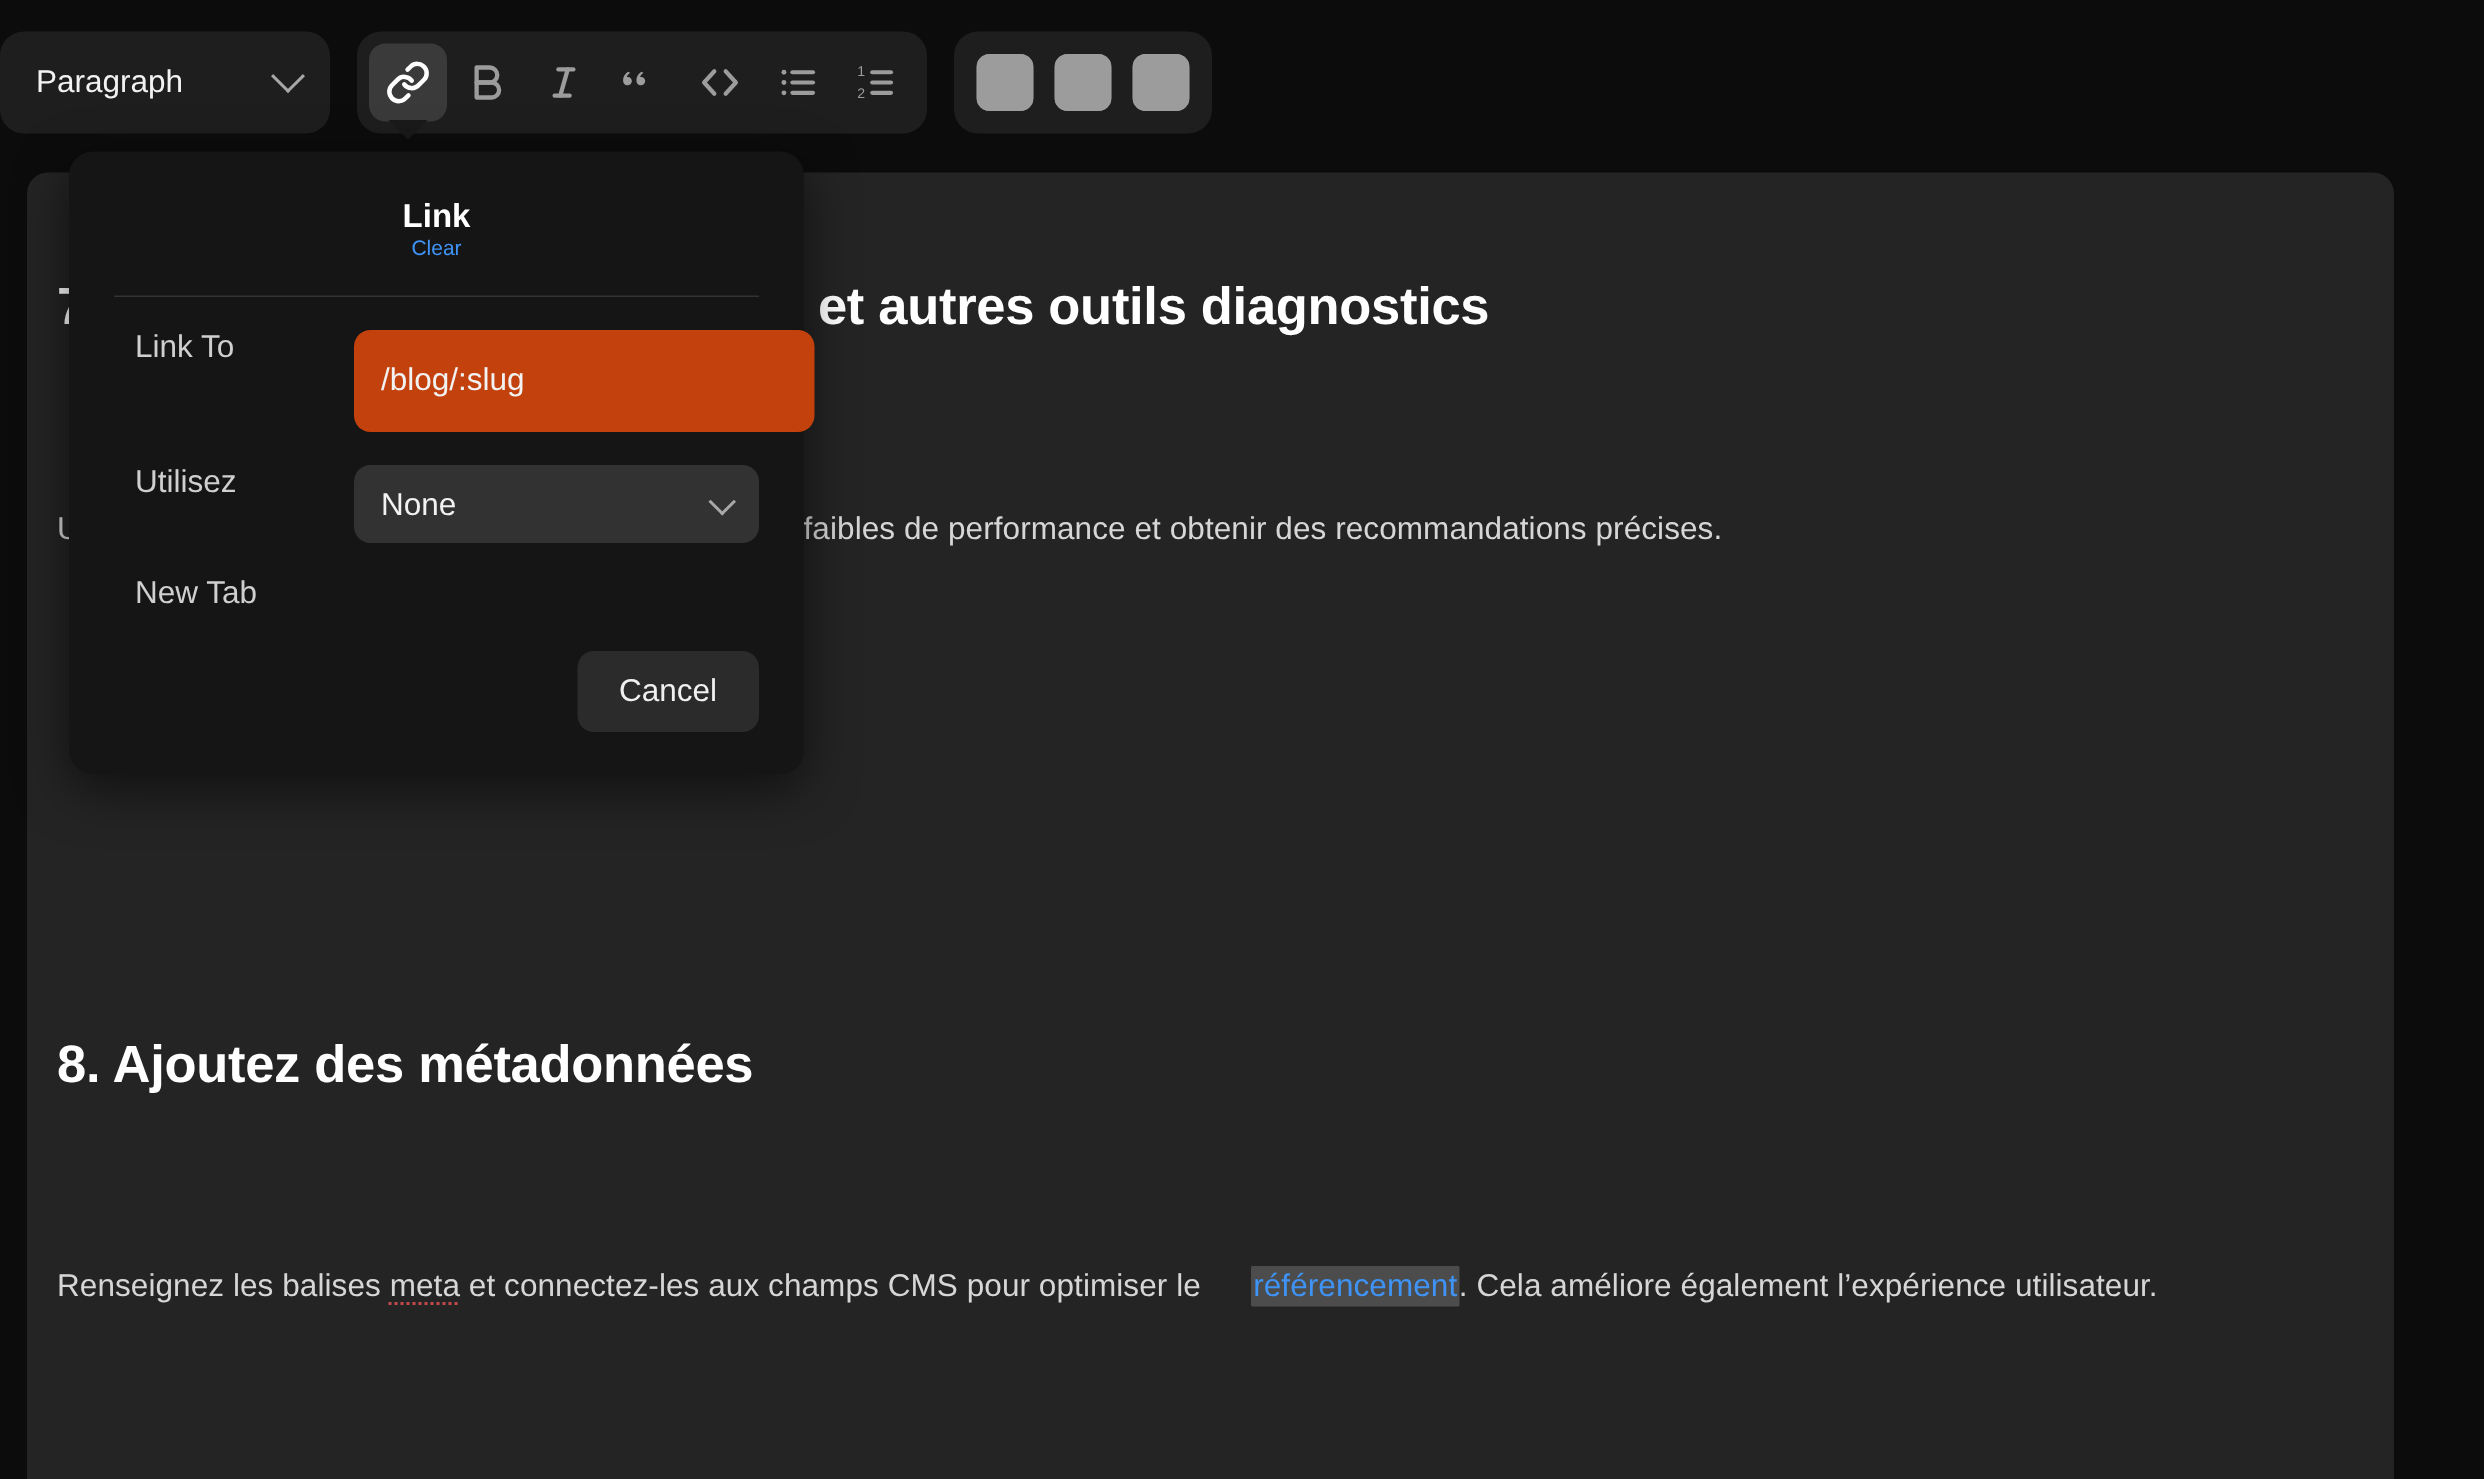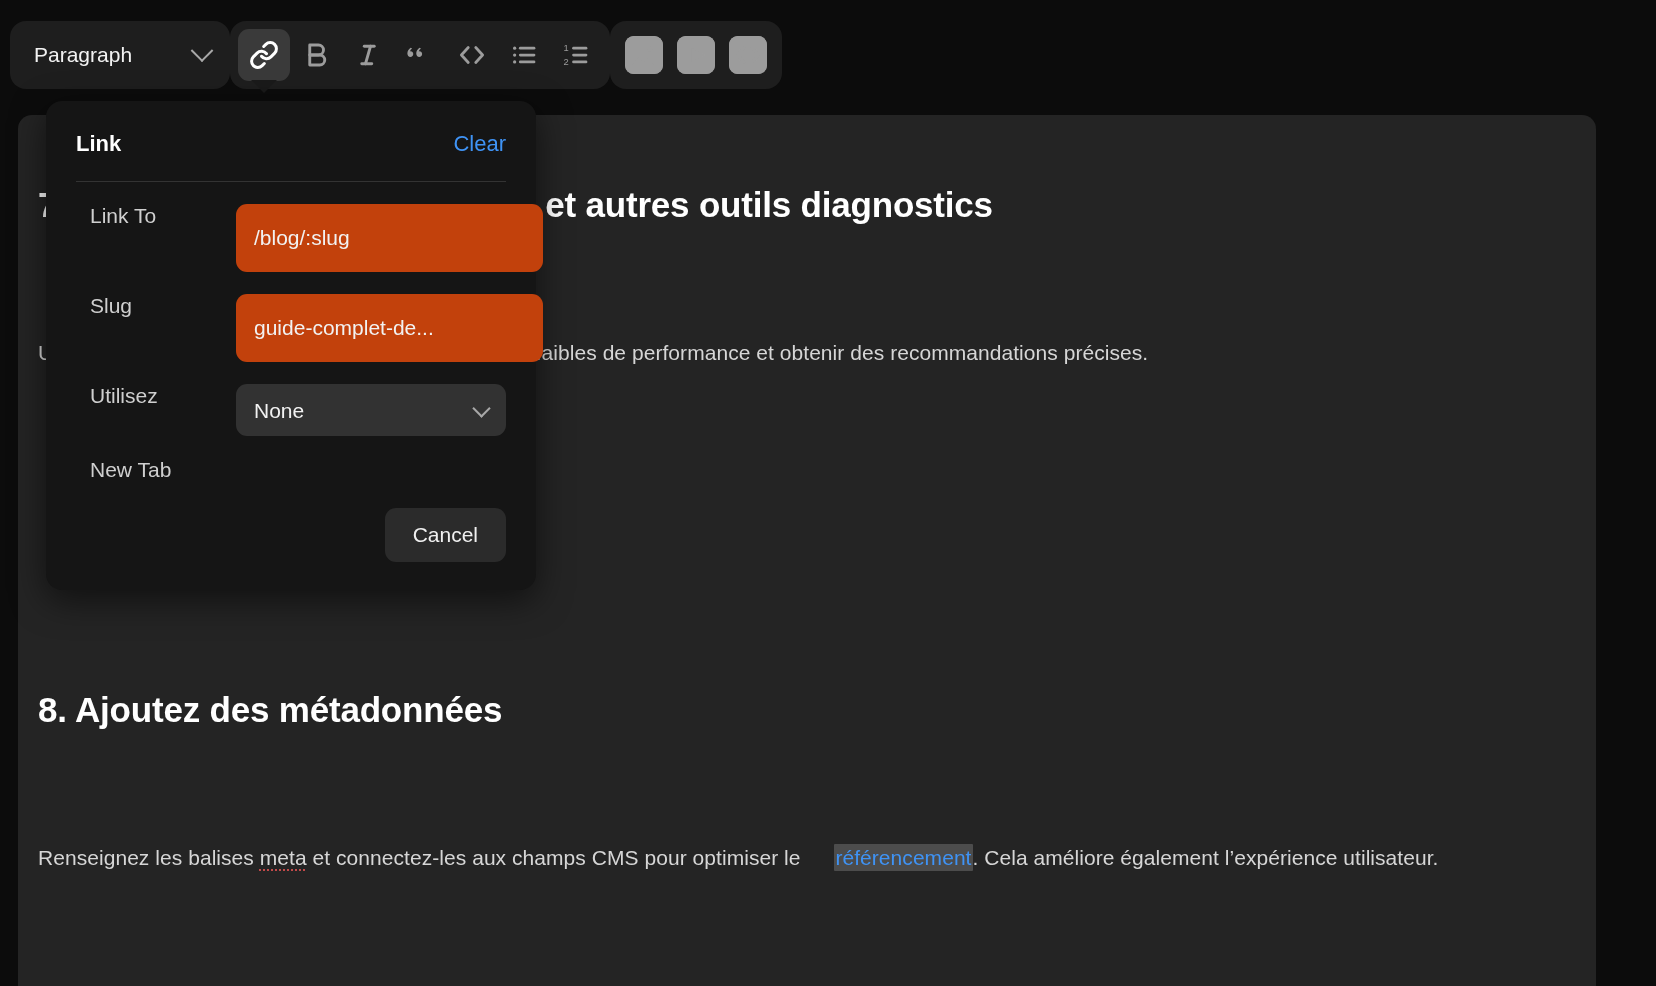--- a/index.html
+++ b/index.html
@@ -74,21 +74,21 @@
   }
 
   
   .toolbar {
     position: absolute;
     left: 0;
     top: 0;
     height: 110px;
     display: flex;
     align-items: center;
-    padding-left: 10px;
+    gap: 18px;
     z-index: 30;
   }
   .tb-group {
     background: #1e1e1e;
     border-radius: 16px;
     height: 68px;
     display: flex;
     align-items: center;
     padding: 0 8px;
   }
@@ -158,24 +158,25 @@
     border-radius: 16px;
     padding: 24px 30px 28px 30px;
     z-index: 40;
     box-shadow: 0 10px 34px rgba(0,0,0,0.55);
   }
   .lp-head {
     display: flex;
     align-items: center;
     justify-content: space-between;
     padding: 6px 0 4px 0;
+    flex-direction: column;
   }
   .lp-title { font-size: 22px; font-weight: 700; color: #ffffff; }
   .lp-clear {
-    font-size: 22px;
+    font-size: 14px;
     color: #3f93f5;
     background: none;
     border: 0;
     cursor: pointer;
     font-family: "Liberation Sans", sans-serif;
   }
   .lp-divider {
     height: 1px;
     background: #333333;
     margin: 20px 0 0 0;
@@ -448,24 +449,20 @@
       <span class="lp-title">Link</span>
       <button class="lp-clear">Clear</button>
     </div>
     <div class="lp-divider"></div>
 
     <div class="lp-row">
       <span class="lp-label">Link To</span>
       <input class="lp-field" type="text" value="/blog/:slug" style="">
     </div>
 
-    <div class="lp-row">
-      <span class="lp-label">Slug</span>
-      <input class="lp-field" type="text" value="guide-complet-de..." style="">
-    </div>
 
     <div class="lp-row">
       <span class="lp-label">Utilisez</span>
       <span class="lp-select-wrap">
         <select class="lp-select">
           <option>None</option>
         </select>
         <span class="lp-select-chev"></span>
       </span>
     </div>

